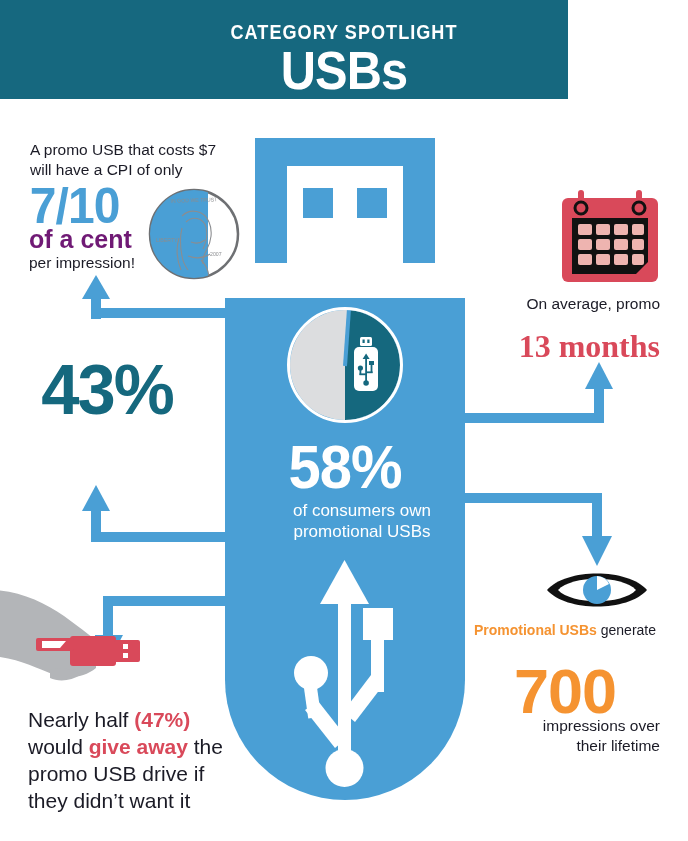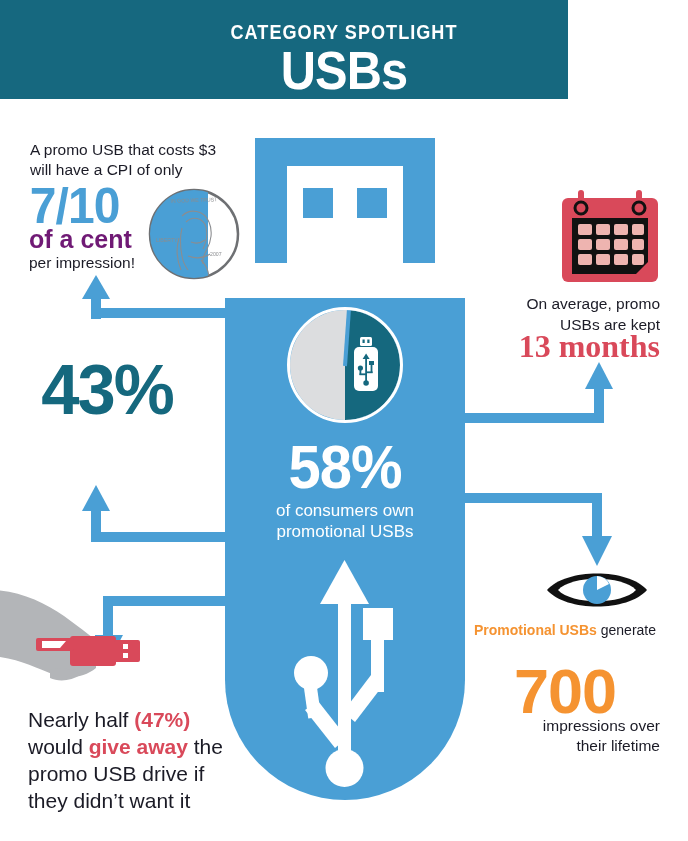--- a/index.html
+++ b/index.html
@@ -72,21 +72,21 @@
   }
   .pie-usb-icon{position:absolute;left:62px;top:27px;width:28px;height:56px;}
 
   .big58{
     position:absolute;left:225px;top:437px;width:240px;text-align:center;
     color:#ffffff;font-size:61px;font-weight:bold;letter-spacing:-1px;line-height:1;
     font-family:"Liberation Sans Narrow","Liberation Sans",sans-serif;
     transform:scaleX(.95);
   }
   .sub58{
-    position:absolute;left:225px;top:500px;width:240px;text-align:center;
+    position:absolute;left:242px;top:500px;width:240px;text-align:center;
     color:#ffffff;font-size:17px;line-height:1.25;
   }
 
   .usb-trident{position:absolute;left:285px;top:560px;width:120px;height:230px;}
 
   
   .arrow svg{display:block;}
   .arrow{position:absolute;}
 
   .cpi-head{
@@ -249,21 +249,21 @@
       <rect x="20" y="113" width="13" height="45" transform="rotate(-8 26 135)"></rect>
       <polygon points="20,150 33,141 62,178 50,188"></polygon>
       <rect x="86" y="80" width="13" height="52"></rect>
       <polygon points="99,124 86,115 58,152 70,162"></polygon>
       <rect x="78" y="48" width="30" height="32"></rect>
       <circle cx="59.5" cy="208" r="19"></circle>
     </g>
   </svg>
 
   <div class="cpi-head">
-    <div>A promo USB that costs $3</div>
+    <div>A promo USB that costs $7</div>
     <div>will have a CPI of only</div>
   </div>
   <div class="cpi-big">7/10</div>
   <div class="cpi-mid">of a cent</div>
   <div class="cpi-small">per impression!</div>
 
   <svg class="penny" viewBox="0 0 96 96">
     <defs>
       <clipPath id="coinclip">
           <circle cx="48" cy="48" r="44"></circle>
@@ -332,21 +332,20 @@
       <rect x="76" y="51" width="12" height="11" rx="2"></rect>
       <rect x="22" y="66" width="14" height="11" rx="2"></rect>
       <rect x="40" y="66" width="14" height="11" rx="2"></rect>
       <rect x="58" y="66" width="14" height="11" rx="2"></rect>
       <rect x="76" y="66" width="12" height="11" rx="2"></rect>
     </g>
   </svg>
 
   <div class="cal-text">
     <div>On average, promo</div>
-    <div>USBs are kept</div>
   </div>
   <div class="months">13 months</div>
 
   <svg class="eye-wrap" viewBox="0 0 106 48">
     <path d="M3 24 C 22 2 84 2 103 24 C 84 46 22 46 3 24 Z" fill="#111111"></path>
     <path d="M14 24 C 28 9 78 9 92 24 C 78 39 28 39 14 24 Z" fill="#ffffff"></path>
     <circle cx="53" cy="24" r="14" fill="#4a9fd5"></circle>
     <path d="M53 24 L 53 10 A 14 14 0 0 1 65 18 Z" fill="#ffffff"></path>
   </svg>
 

